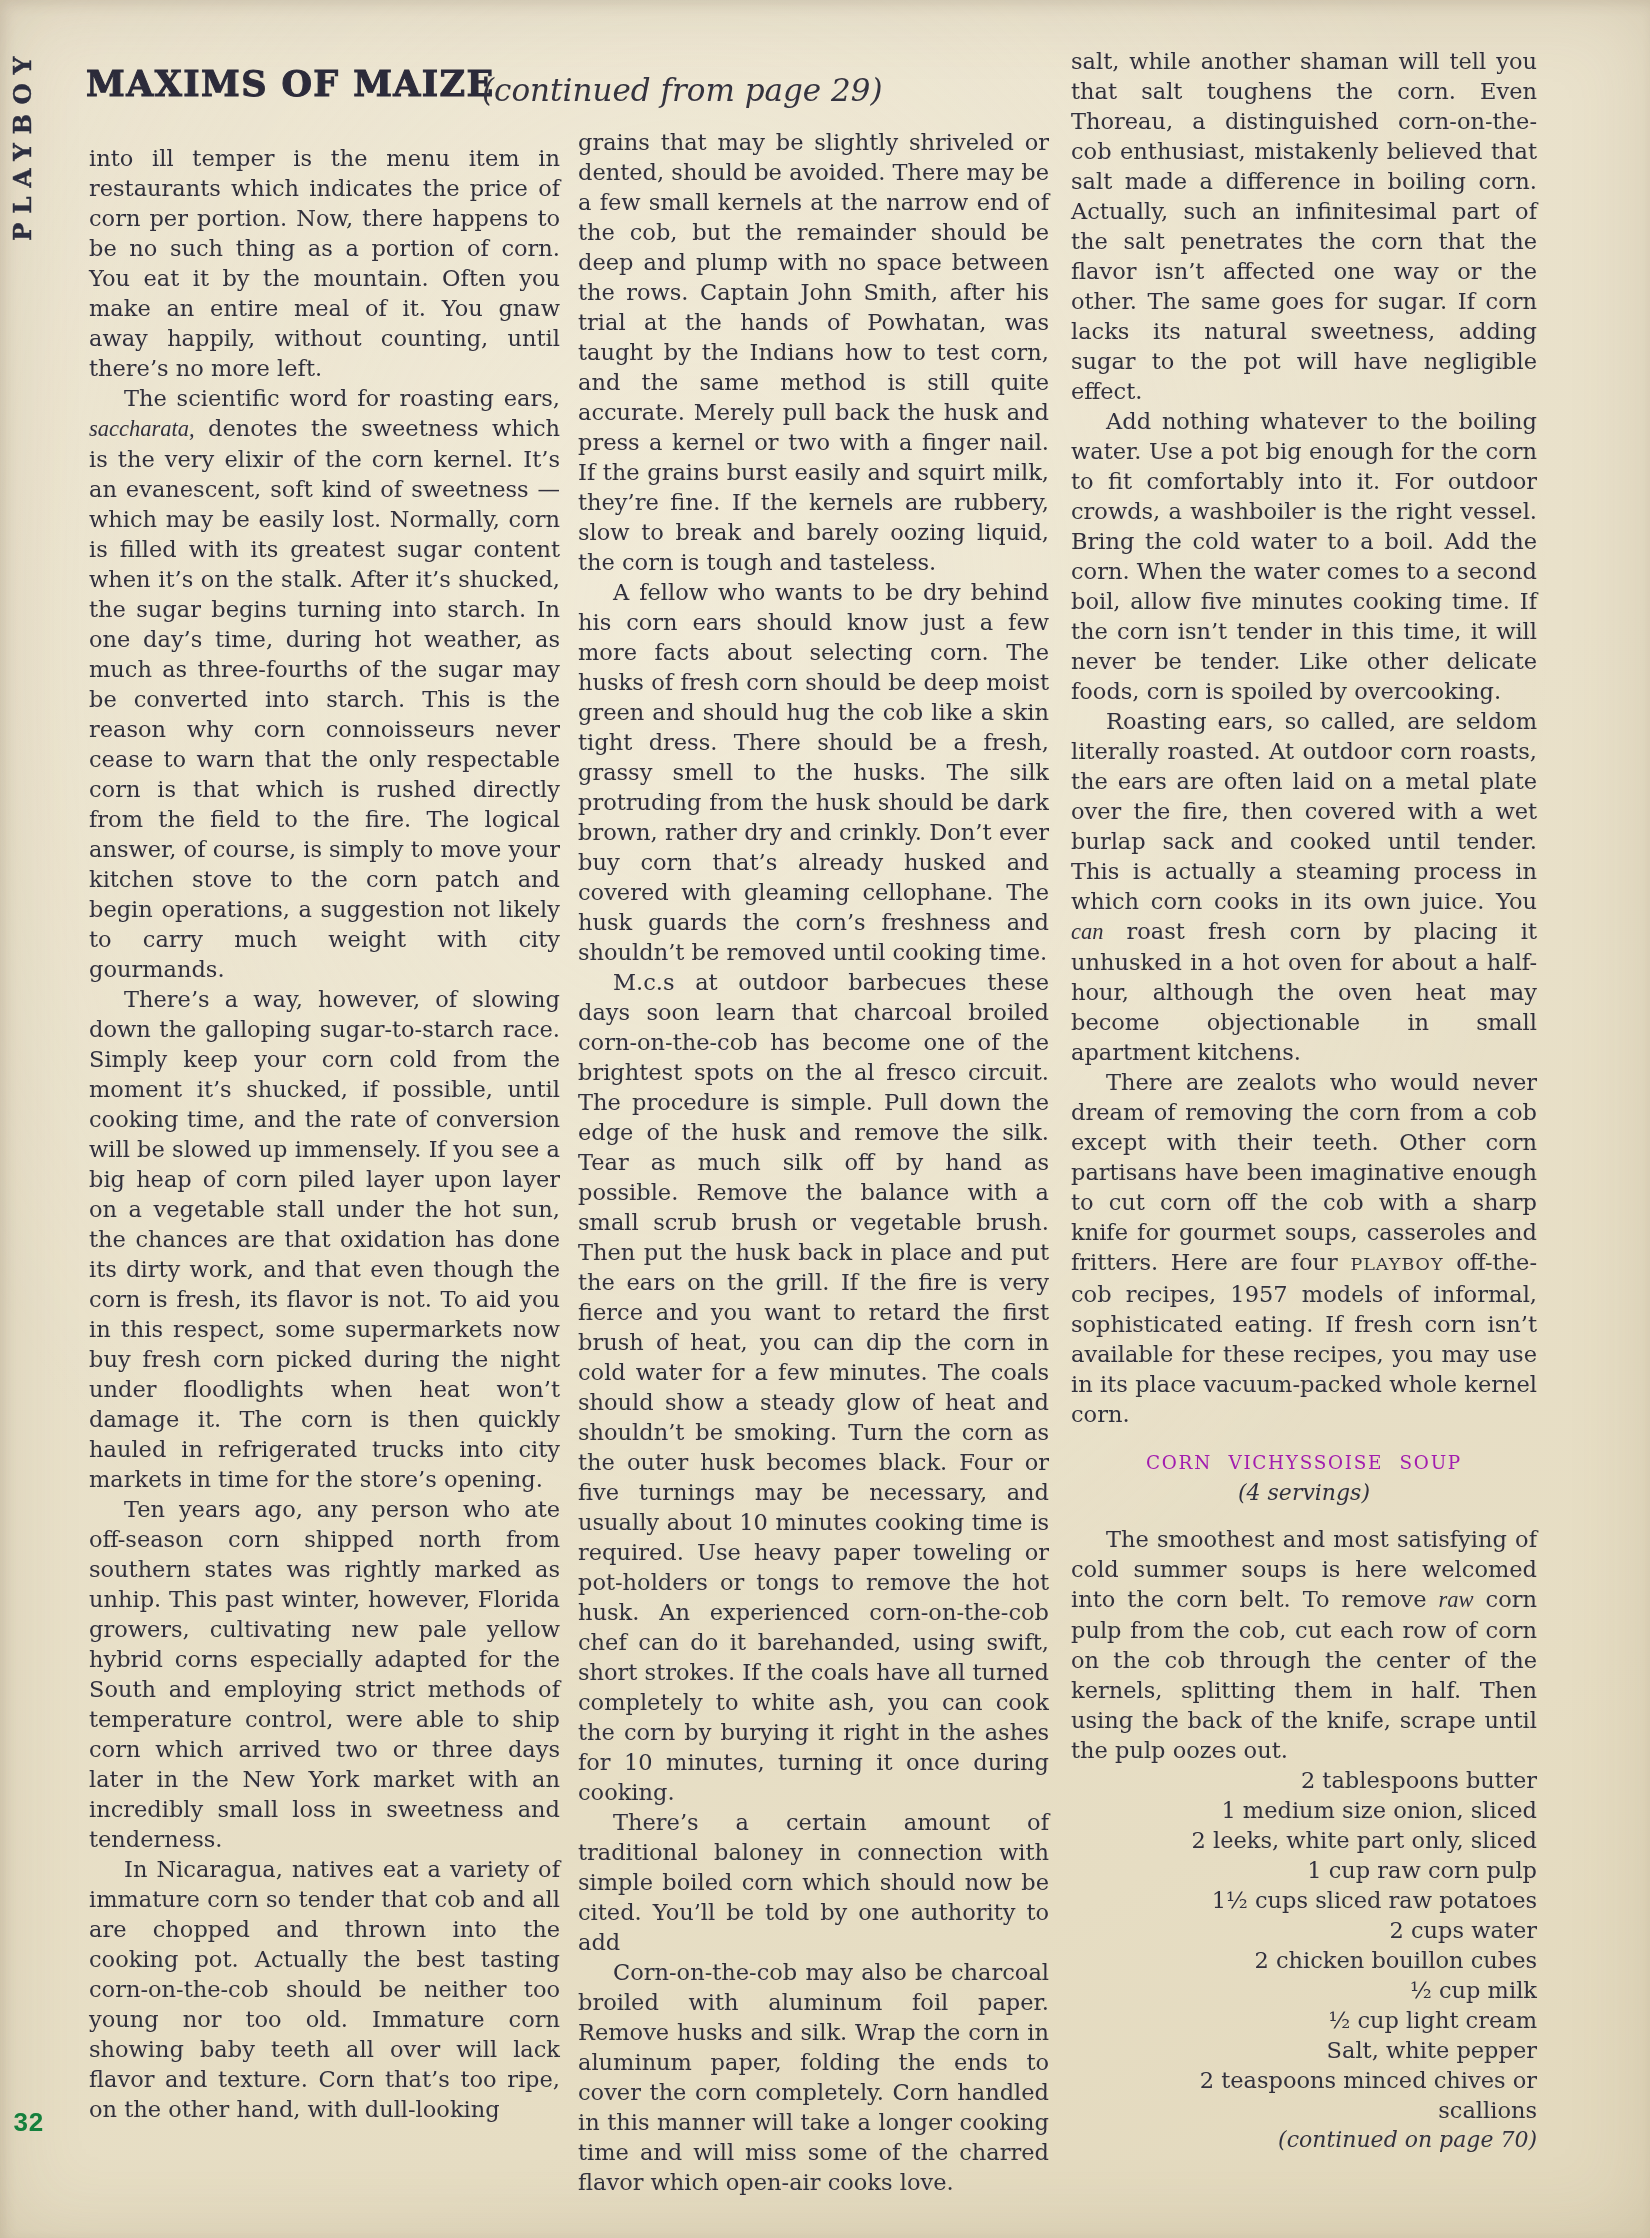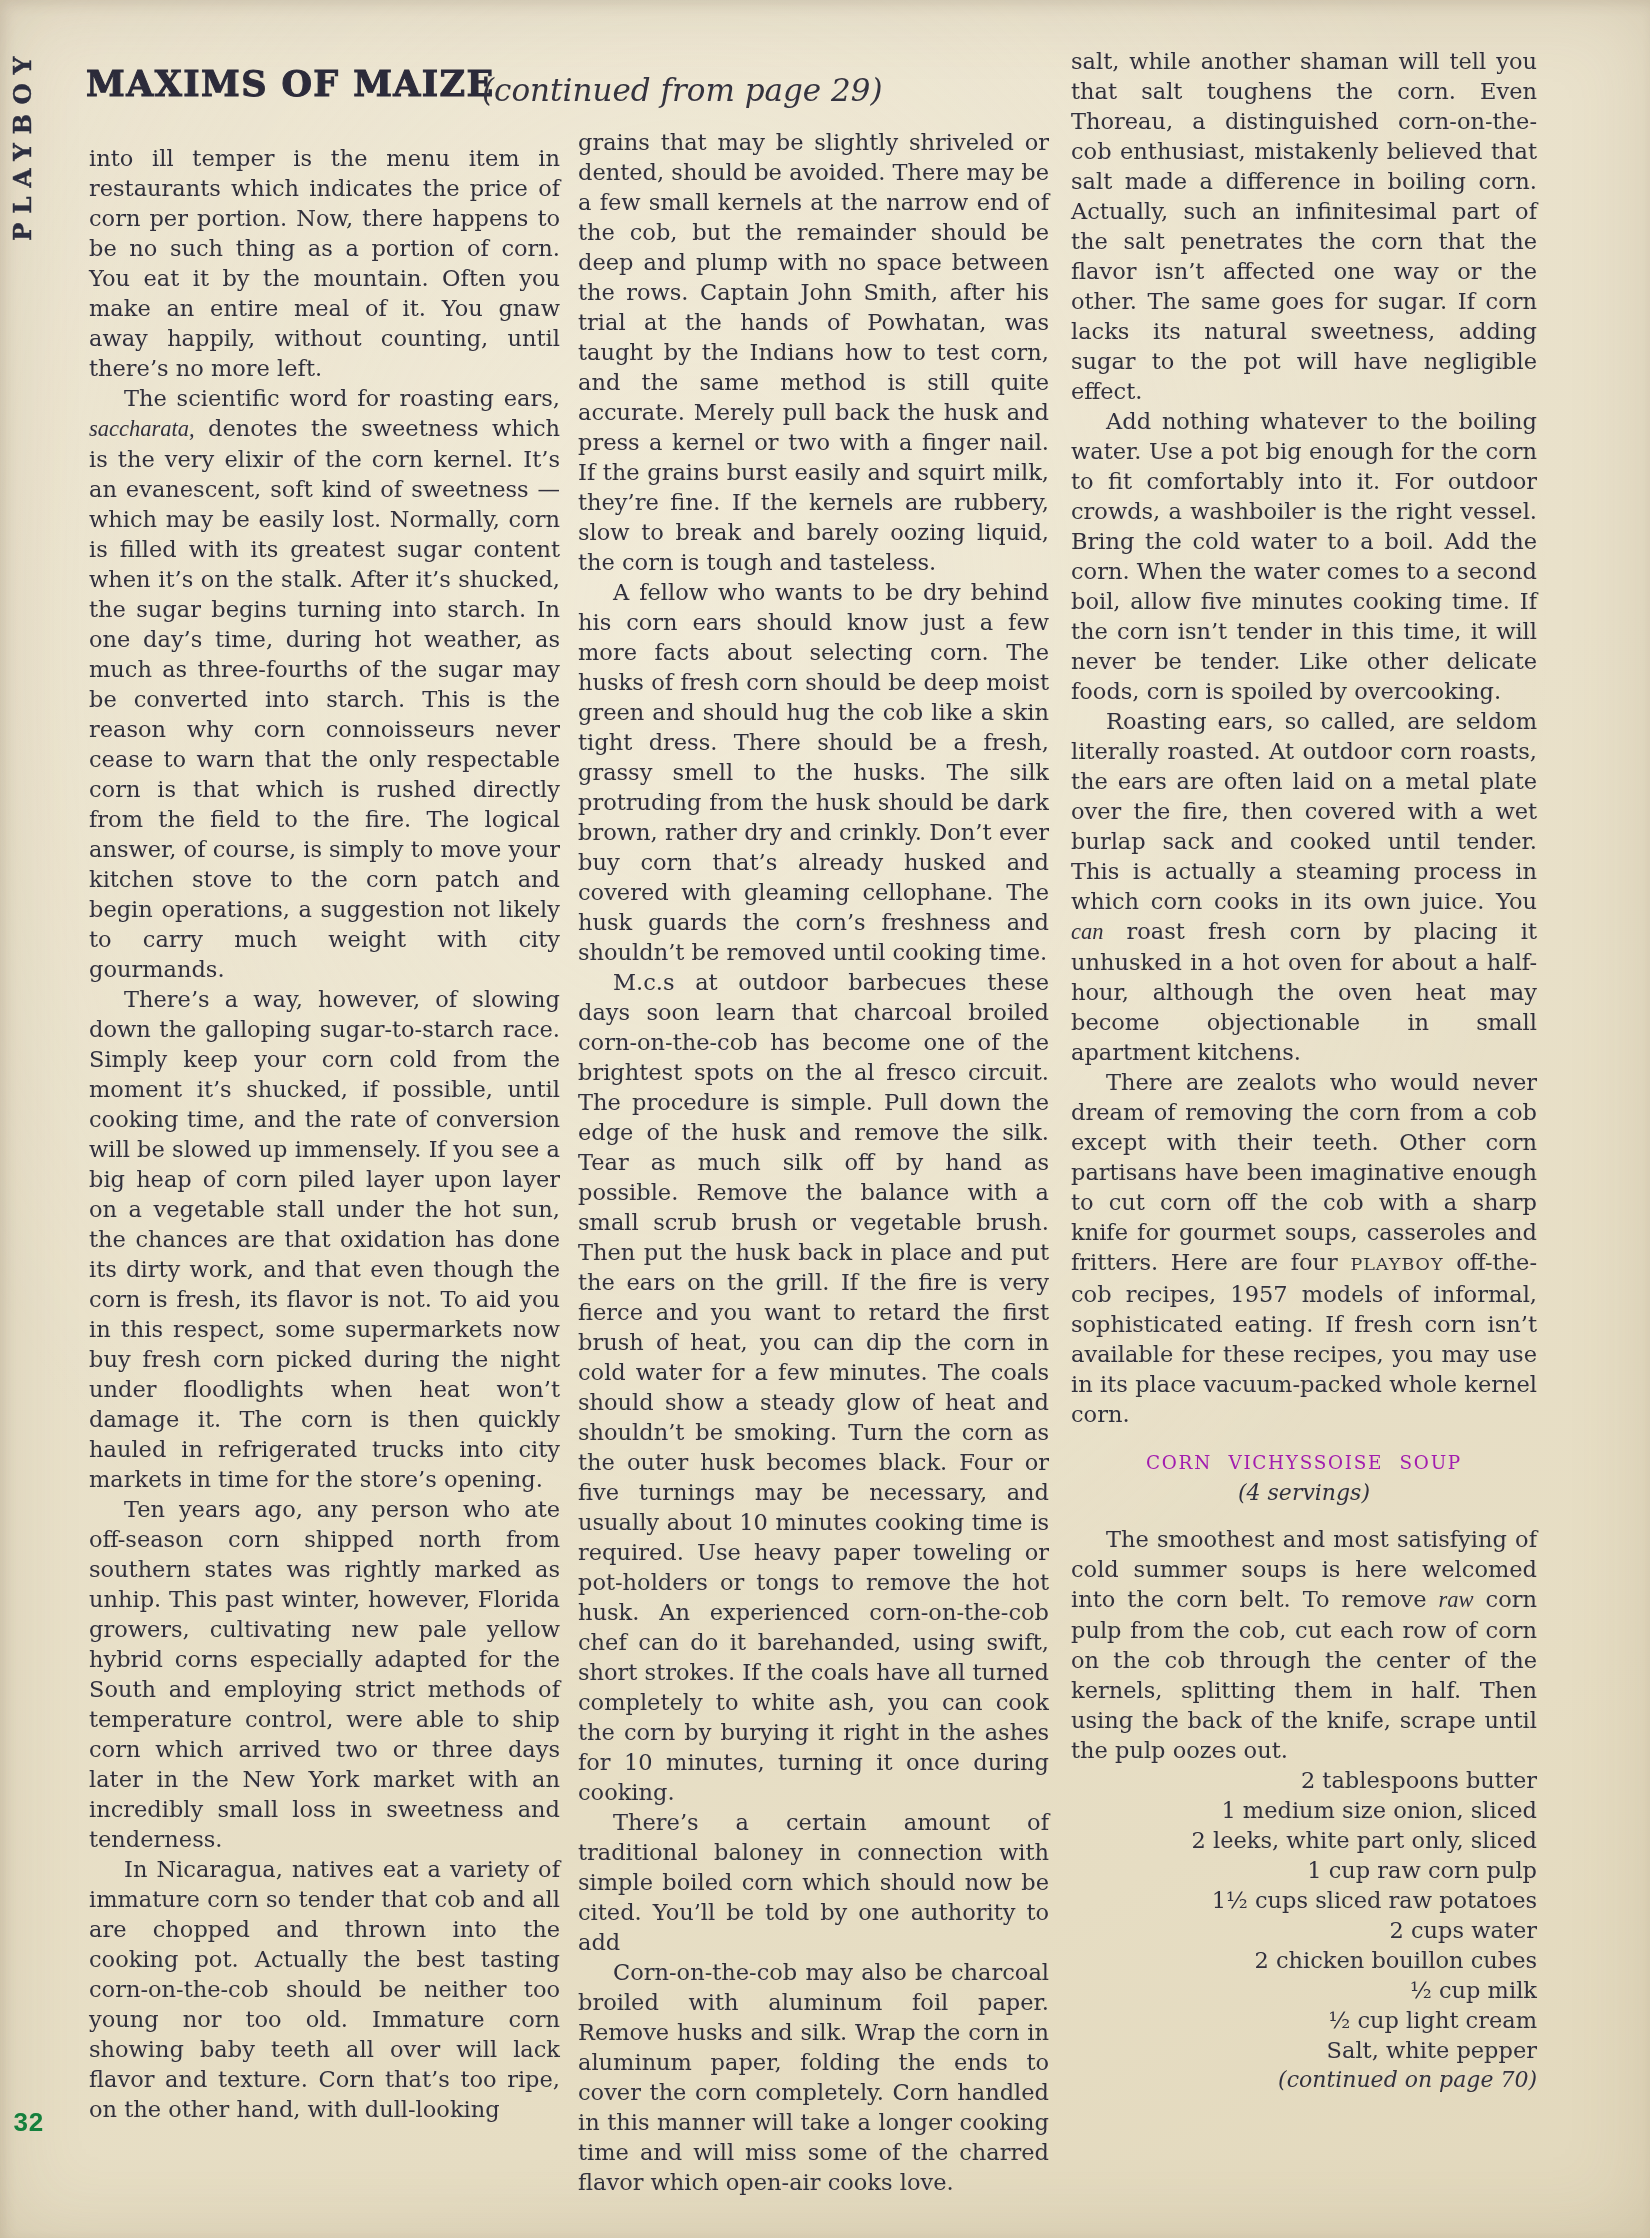--- a/index.html
+++ b/index.html
@@ -95,18 +95,19 @@
       <div class="ingredient">2 tablespoons butter</div>
       <div class="ingredient">1 medium size onion, sliced</div>
       <div class="ingredient">2 leeks, white part only, sliced</div>
       <div class="ingredient">1 cup raw corn pulp</div>
       <div class="ingredient">1½ cups sliced raw potatoes</div>
       <div class="ingredient">2 cups water</div>
       <div class="ingredient">2 chicken bouillon cubes</div>
       <div class="ingredient">½ cup milk</div>
       <div class="ingredient">½ cup light cream</div>
       <div class="ingredient">Salt, white pepper</div>
+      <div class="ingredient">2 teaspoons minced chives or scallions</div>
     </div>
     <p class="continued-note"><span>(continued on page 70)</span></p>
   </div>
 
 <div class="folio">32</div>
 
 
 </body></html>

